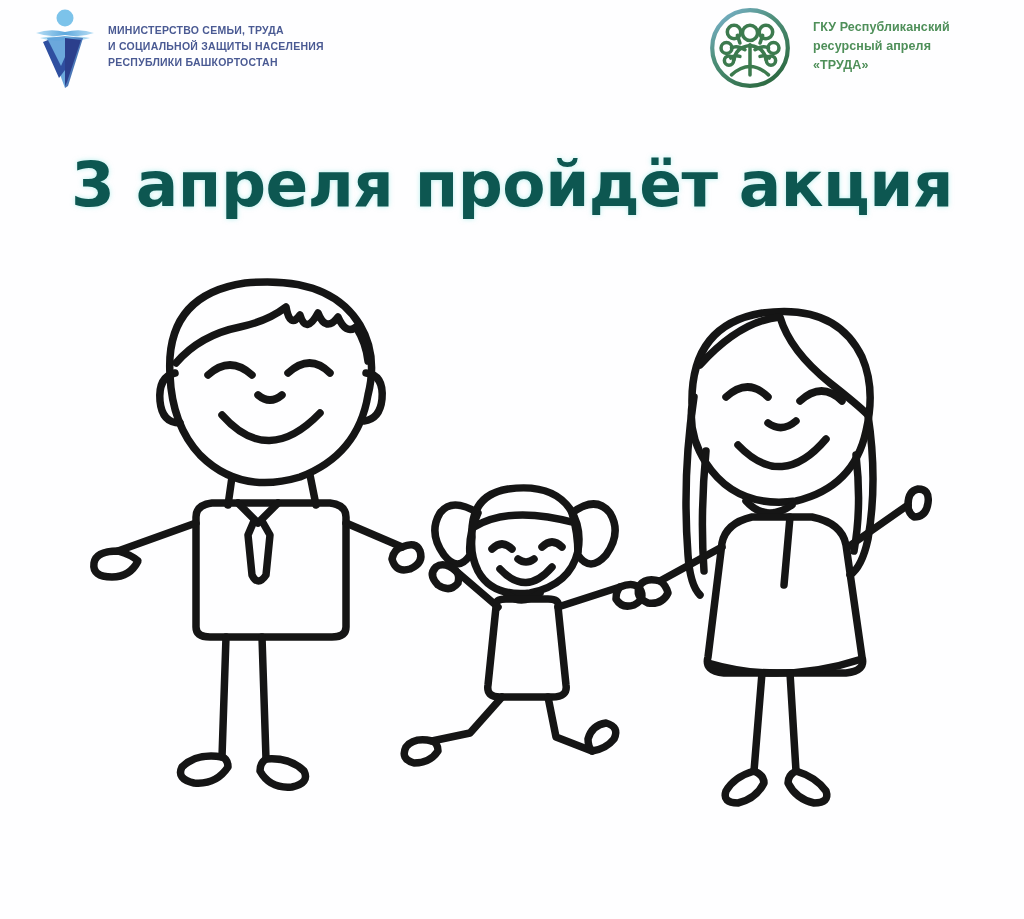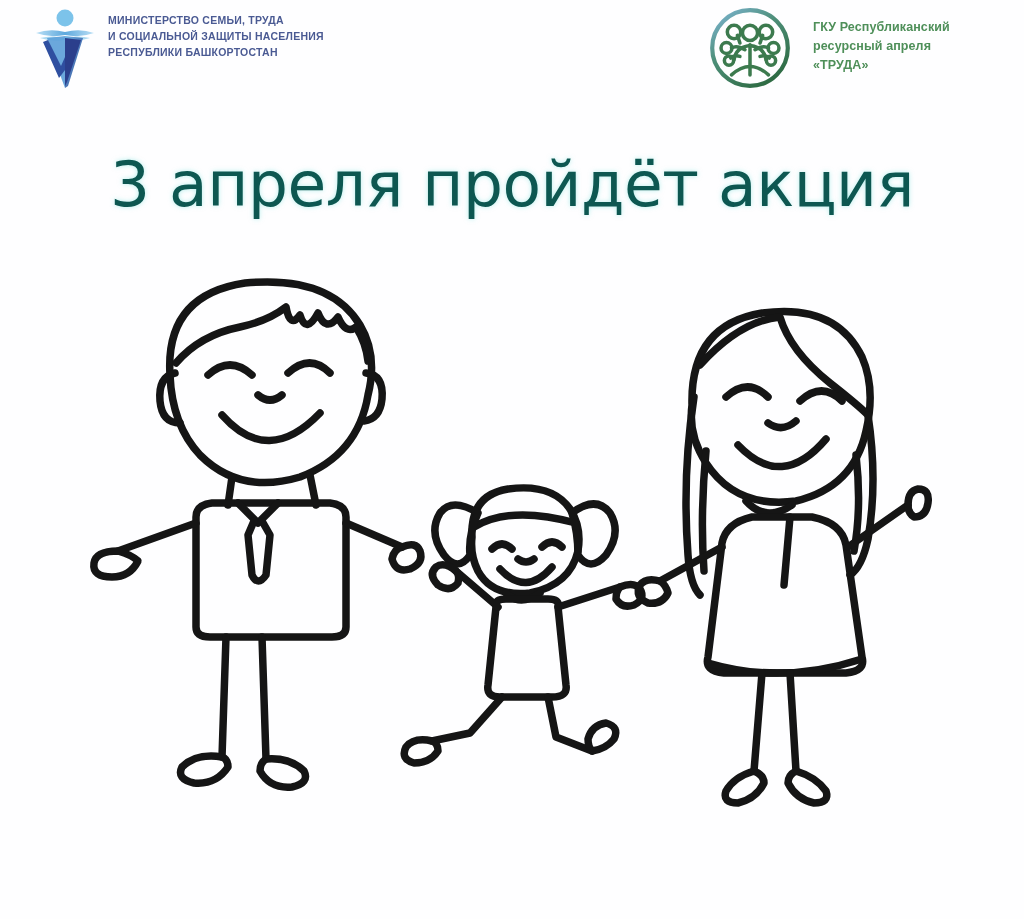--- a/index.html
+++ b/index.html
@@ -35,21 +35,21 @@
   .logo-ministry { left: 34px; top: 8px; }
   .logo-center   { left: 708px; top: 6px; }
 
   .logo-mark {
     flex: 0 0 auto;
     display: block;
   }
 
   .logo-text-ministry {
     margin-left: 12px;
-    margin-top: 4px;
+    margin-top: 14px;
     color: #4a5a93;
     font-size: 10.5px;
     font-weight: bold;
     line-height: 16px;
     letter-spacing: 0.25px;
     text-transform: uppercase;
     white-space: nowrap;
   }
   .logo-text-center {
     margin-left: 21px;
@@ -62,21 +62,21 @@
     white-space: nowrap;
   }
 
   
   .headline, .footline {
     position: absolute;
     left: 0;
     width: 1024px;
     text-align: center;
     color: #0d5751;
-    font-weight: normal;
+    font-weight: bold;
     font-family: "DejaVu Sans", sans-serif;
     white-space: nowrap;
     text-shadow: 0 0 5px rgba(120,225,220,0.55);
   }
   .headline {
     top: 148px;
     font-size: 63px;
     letter-spacing: -0.5px;
   }
   .footline {

